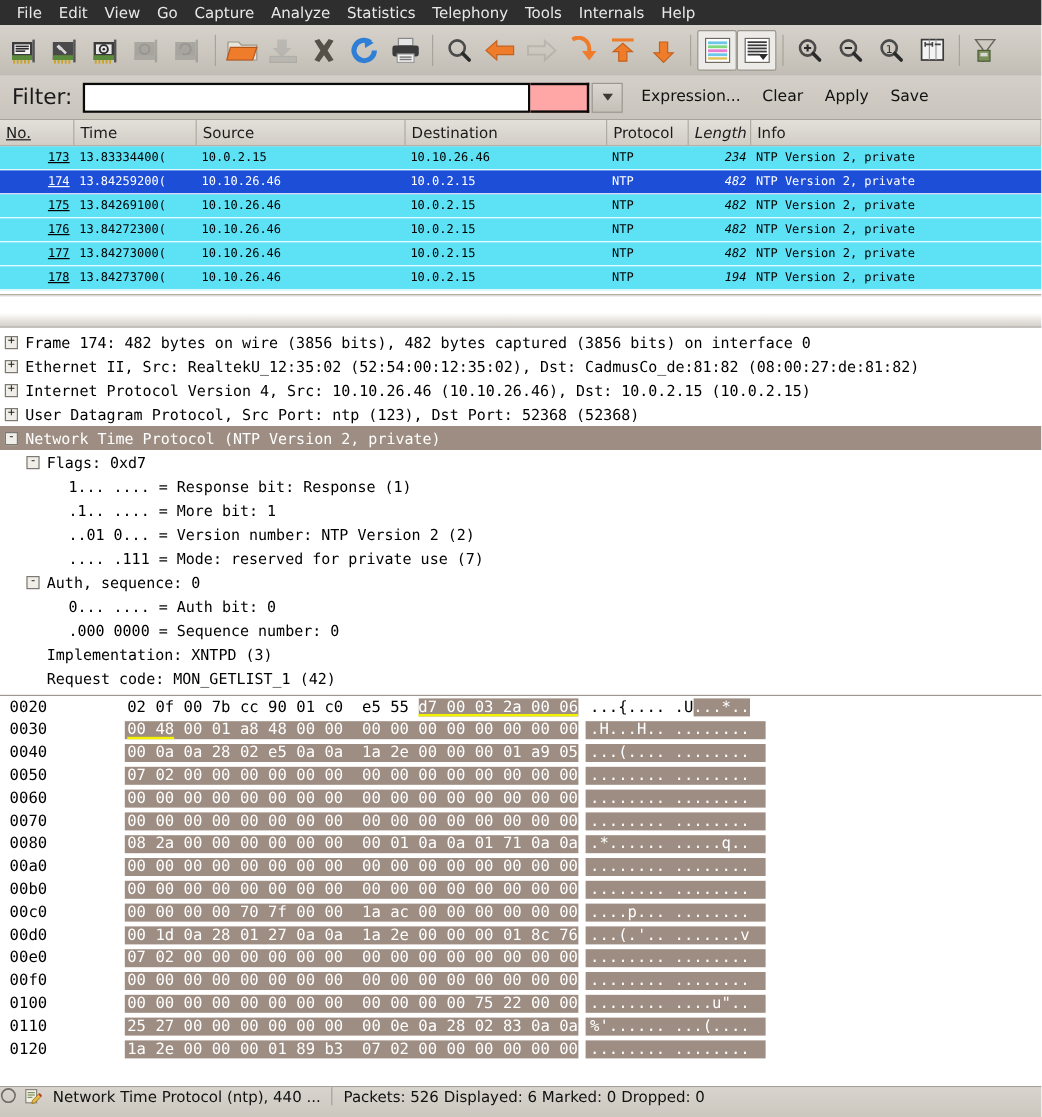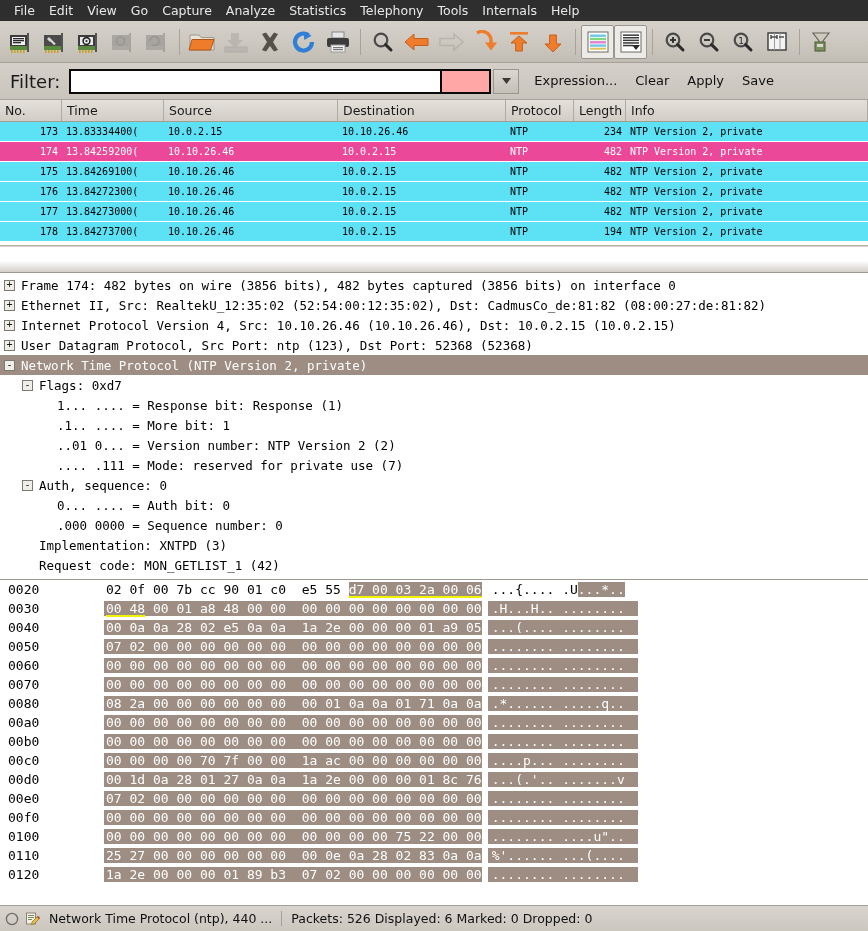--- a/index.html
+++ b/index.html
@@ -120,31 +120,31 @@
     border-right: 1px solid #b0aba2;
     overflow: hidden; white-space: nowrap;
   }
   .prow {
     display: flex; height: 20px; flex: 0 0 20px;
     background: #5ce1f5;
     font-family: "DejaVu Sans Mono", "Liberation Mono", monospace;
     font-size: 10px; color: #000;
     border-bottom: 1px solid #ffffff;
   }
-  .prow.selected { background: #ec4899; color: #ffffff; }
+  .prow.selected { background: #1d4ed8; color: #ffffff; }
   .prow div {
     line-height: 19px; padding: 0 4px;
     overflow: hidden; white-space: nowrap;
   }
-  .c-no    { width: 62px;  text-align: right; }
+  .c-no    { width: 62px;  text-align: right; text-decoration: underline; }
   .c-time  { width: 102px; }
   .c-src   { width: 174px; }
   .c-dst   { width: 168px; }
   .c-proto { width: 68px; }
-  .c-len   { width: 52px;  text-align: right; }
+  .c-len   { width: 52px;  text-align: right; font-style: italic; }
   .c-info  { flex: 1 1 auto; }
   .plist-head .c-no, .plist-head .c-len { text-align: left; }
 
   
   .splitter {
     flex: 0 0 26px; height: 26px;
     background: linear-gradient(180deg,#ffffff 0%, #ffffff 55%, #d3cfc8 100%);
     border-top: 1px solid #d8d4cd;
   }
 
@@ -215,22 +215,22 @@
   .hl { text-decoration: underline; text-decoration-color: #f2f200;
         text-decoration-thickness: 2px; text-underline-offset: 2px; }
   .h-bytes.row0 { background: #ffffff; color: #000000; }
   .h-ascii.row0 { background: #ffffff; color: #000000; }
 
   
   .statusbar {
     flex: 0 0 26px; height: 26px;
     background: linear-gradient(180deg,#d9d5ce 0%, #cbc7bf 100%);
     border-top: 1px solid #a7a299;
-    display: flex; align-items: center;
-    padding-left: 5px;
+    display: flex; align-items: flex-start;
+    padding-left: 0;
     font-size: 12.5px; color: #111;
   }
   .sb-sep { width: 1px; height: 15px; background: #a5a098; margin: 0 9px; }
   .sb-text { white-space: nowrap; }
 </style>
 </head>
 <body>
 
 <div id="app">
 

